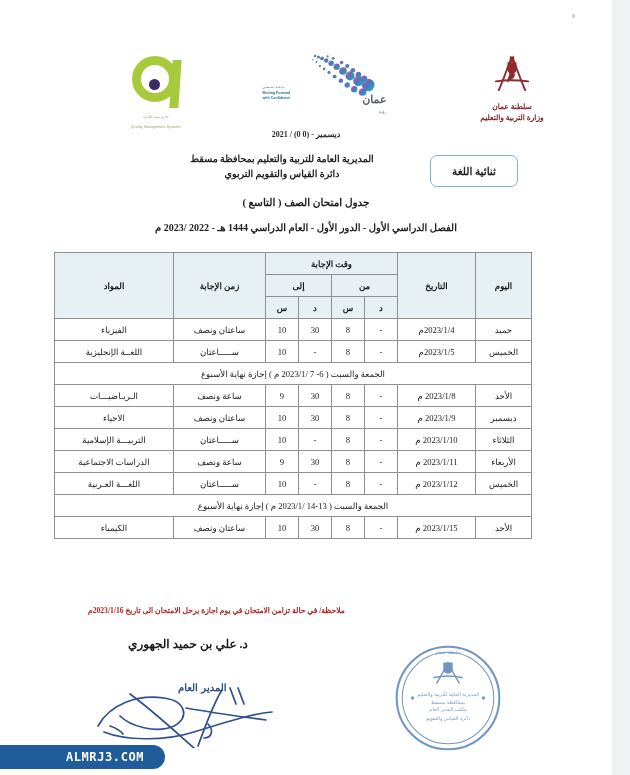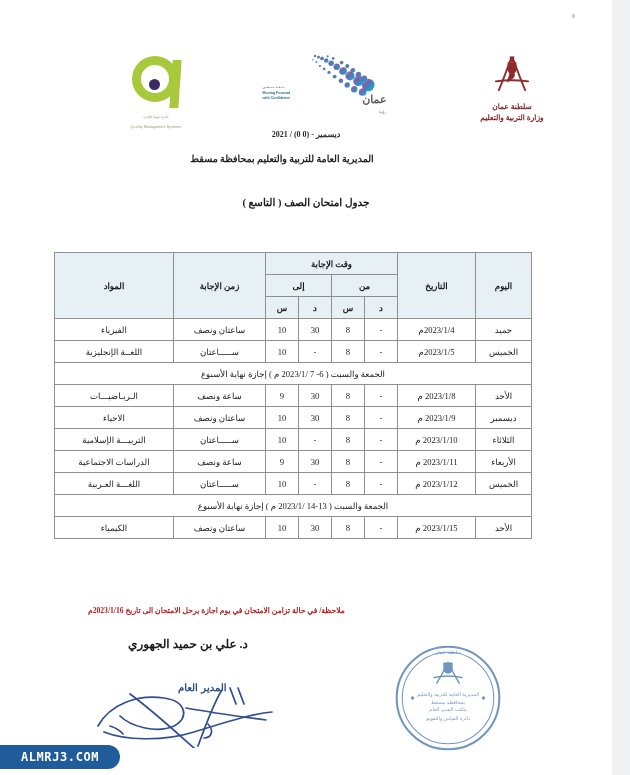--- a/index.html
+++ b/index.html
@@ -294,20 +294,21 @@
     left: 0;
     bottom: 6px;
     width: 120px;
     height: 24px;
     background: #1f5c99;
     border-top-right-radius: 12px;
     border-bottom-right-radius: 12px;
     display: flex;
     align-items: center;
     justify-content: center;
+    padding-left: 45px;
   }
   .watermark span {
     font-family: "DejaVu Sans Mono", monospace;
     font-size: 12px;
     font-weight: bold;
     color: #ffffff;
     letter-spacing: .6px;
   }
   .speck {
     position: absolute;
@@ -399,26 +400,31 @@
           <path d="M28 24 c2 10 -4 12 -2 18 c4 -6 10 -4 10 -12" fill="#8e2b2b"></path>
           <rect x="29" y="6" width="6" height="8" fill="#8e2b2b"></rect>
         </svg>
         <div class="ministry-text">سلطنة عمان</div>
         <div class="ministry-text">وزارة التربية والتعليم</div>
       </div>
     </div>
 
     <div class="doc-ref">2021 / ديسمبر - (0 0)</div>
 
+    <div class="lang-badge">
+      <span>ثنائية اللغة</span>
+    </div>
 
     <div class="dept-block">
       <div>المديرية العامة للتربية والتعليم بمحافظة مسقط</div>
+      <div>دائرة القياس والتقويم التربوي</div>
     </div>
 
     <div class="grade-title">جدول امتحان الصف ( التاسع )</div>
+    <div class="term-line">الفصل الدراسي الأول - الدور الأول - العام الدراسي 1444 هـ - 2022 /2023 م</div>
 
     <div class="table-wrap">
       <table class="sched">
         <colgroup>
           <col class="col-day">
             <col class="col-date">
           <col class="col-num">
             <col class="col-num">
           <col class="col-num">
             <col class="col-num">

